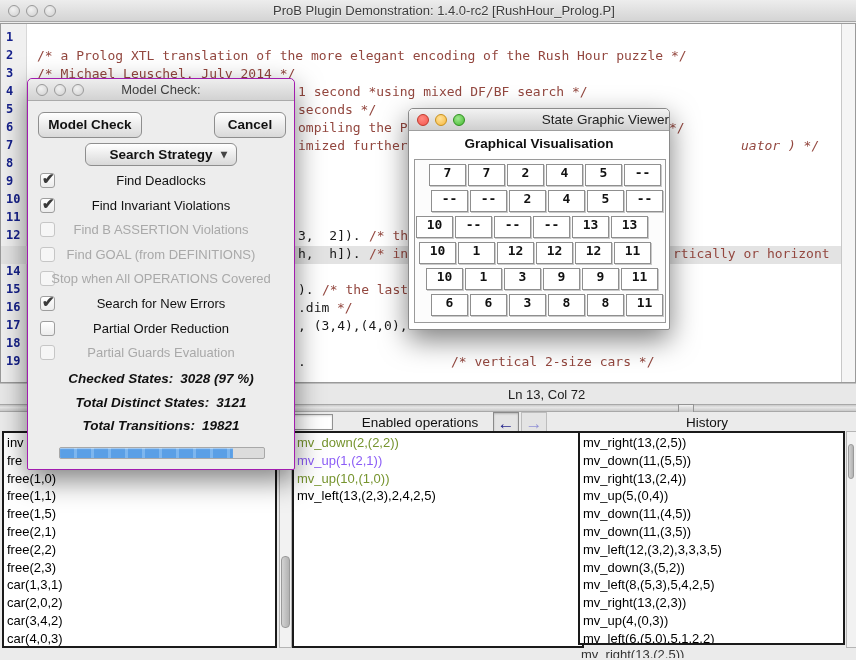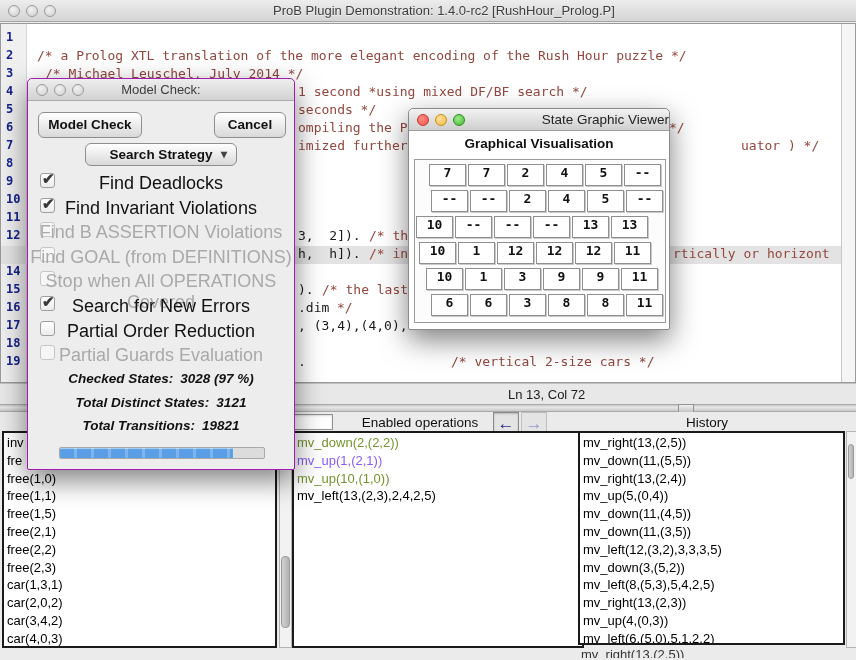--- a/index.html
+++ b/index.html
@@ -92,21 +92,21 @@
   .dropdown { position:absolute; left:57px; top:64px; width:152px; height:23px;
     border:1px solid #8e8e8e; border-radius:6px; background:linear-gradient(#ffffff,#d9d9d9);
     font-size:13.5px; font-weight:600; color:#111; text-align:center; line-height:21px; }
   .dropdown .arrow { position:absolute; right:9px; top:0; font-size:12px; color:#444; }
   .mc-options { position:absolute; left:0; top:90px; width:100%; }
   .opt-row { position:relative; height:24.6px; }
   .cb { position:absolute; left:12px; top:4px; width:15px; height:15px; border-radius:3px;
     background:linear-gradient(#ffffff,#ececec); border:1px solid #9e9e9e; }
   .cb.disabled { border-color:#c6c6c6; background:#f6f6f6; }
   .cb .tick { position:absolute; left:1px; top:-4px; font-size:15px; font-weight:bold; color:#3a3a3a; }
-  .opt-label { position:absolute; left:0; right:0; top:4px; text-align:center; font-size:18px; color:#111; }
+  .opt-label { position:absolute; left:0; right:0; top:4px; text-align:center; font-size:13px; color:#111; }
   .opt-label.disabled { color:#a9a9a9; }
   .mc-stats { position:absolute; left:0; top:292px; width:100%; text-align:center;font-style:italic; }
   .stat-row { height:23.5px; font-size:13.5px; font-weight:600; color:#111; }
   .stat-row .val { margin-left:7px; }
   .progress { position:absolute; left:31px; top:368px; width:206px; height:12px;
     background:#dcdcdc; border:1px solid #a8a8a8; border-radius:2px; overflow:hidden; }
   .progress-fill { height:100%;
     background:repeating-linear-gradient(90deg,#5a9fe6 0 14px,#7db6ef 14px 17px);
     box-shadow:inset 0 1px 1px rgba(255,255,255,.5); }
 
@@ -161,35 +161,35 @@
       <div class="lnum">17</div>
       <div class="lnum">18</div>
       <div class="lnum">19</div>
     </div>
   <div class="code-lines">
       <div class="cline"></div>
       <div class="cline">
         <span class="frag comment" style="left: 36px;">/* a Prolog XTL translation of the more elegant encoding of the Rush Hour puzzle */</span>
       </div>
       <div class="cline">
-        <span class="frag comment" style="left: 44px;">/* Michael Leuschel, July 2014 */</span>
+        <span class="frag comment" style="left: 36px;">/* Michael Leuschel, July 2014 */</span>
       </div>
       <div class="cline">
         <span class="frag comment" style="left: 297px;">1 second *using mixed DF/BF search */</span>
       </div>
       <div class="cline">
         <span class="frag comment" style="left: 297px;">seconds */</span>
       </div>
       <div class="cline">
         <span class="frag comment" style="left: 297px;">ompiling the P</span>
         <span class="frag comment" style="left: 668px;">*/</span>
       </div>
       <div class="cline">
         <span class="frag comment" style="left: 297px;">imized further</span>
-        <span class="frag comment" style="left: 740px;">uator ) */</span>
+        <span class="frag comment" style="left: 740px; font-style: italic;">uator ) */</span>
       </div>
       <div class="cline"></div>
       <div class="cline"></div>
       <div class="cline"></div>
       <div class="cline"></div>
       <div class="cline">
         <span class="frag code" style="left: 297px;">3,  2]). </span>
         <span class="frag comment" style="left: 368px;">/* th</span>
       </div>
       <div class="cline hl">

